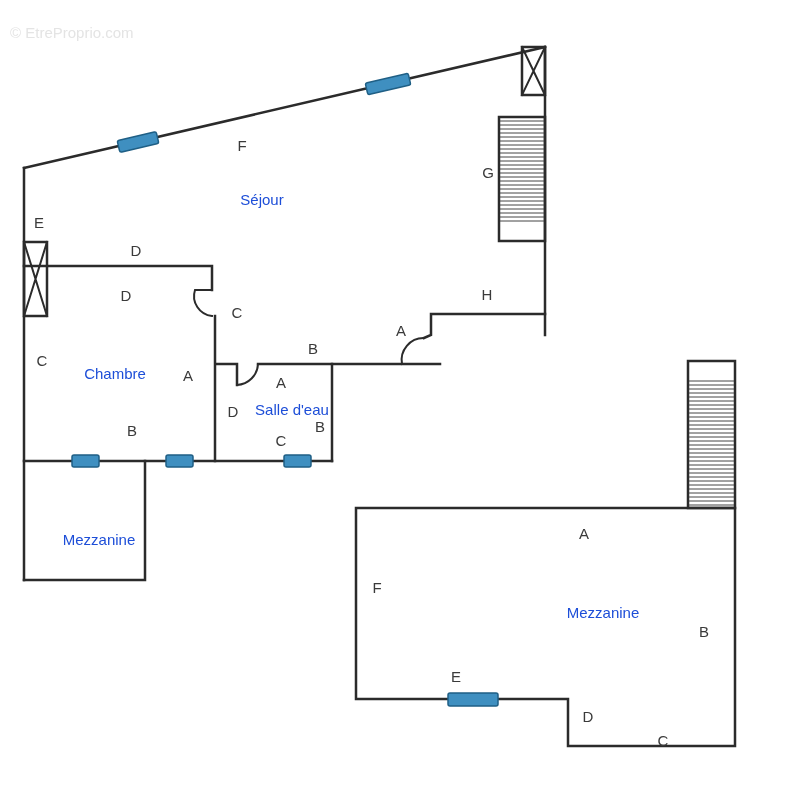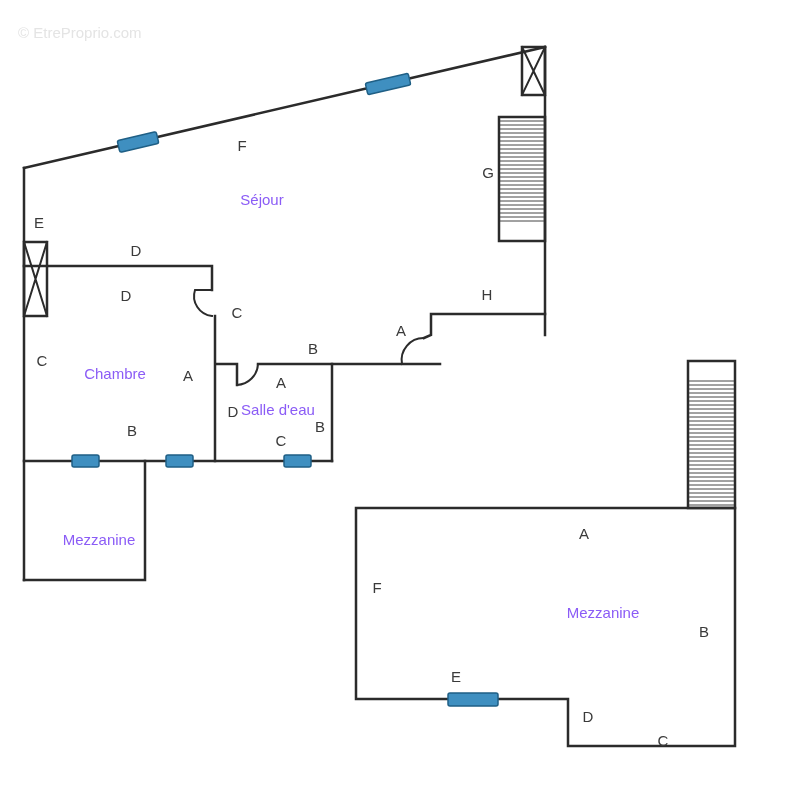--- a/index.html
+++ b/index.html
@@ -1,23 +1,23 @@
 <!DOCTYPE html>
 <html><head>
 <meta charset="utf-8">
 <style>
   html, body { margin:0; padding:0; background:#ffffff; }
   body { width:797px; height:800px; position:relative; overflow:hidden;
          font-family:"Liberation Sans", sans-serif; }
   #plan { position:absolute; left:0; top:0; }
-  .watermark { position:absolute; left:18px; top:24px; font-size:15px; color:#e4e4e4;
+  .watermark { position:absolute; left:10px; top:24px; font-size:15px; color:#e4e4e4;
                font-family:"Liberation Sans", sans-serif;text-align:center; }
   .lbl { position:absolute; font-size:15px; color:#3a3a3a; transform:translate(-50%,-50%);
          white-space:nowrap; font-family:"Liberation Sans", sans-serif; }
-  .room { font-size:15px; color:#8b5cf6; }
+  .room { font-size:15px; color:#1d4ed8; }
 </style>
 </head>
 <body>
 
 <div class="watermark">© EtreProprio.com</div>
 
 <svg id="plan" width="797" height="800" viewBox="0 0 797 800">
   <g stroke="#2b2b2b" stroke-width="2.5" fill="none" stroke-linecap="square">
 
     <path d="M24,168 L545,47"></path>
@@ -65,21 +65,21 @@
     <rect x="366" y="78" width="44" height="12" rx="2" transform="rotate(-13 388 84)"></rect>
     <rect x="72" y="455" width="27" height="12" rx="2"></rect>
     <rect x="166" y="455" width="27" height="12" rx="2"></rect>
     <rect x="284" y="455" width="27" height="12" rx="2"></rect>
     <rect x="448" y="693" width="50" height="13" rx="2"></rect>
   </g>
 </svg>
 
 <div class="lbl room" style="left:262px;top:199px">Séjour</div>
 <div class="lbl room" style="left:115px;top:373px">Chambre</div>
-<div class="lbl room" style="left:278px;top:409px">Salle d'eau</div>
+<div class="lbl room" style="left:292px;top:409px">Salle d'eau</div>
 <div class="lbl room" style="left:99px;top:539px">Mezzanine</div>
 <div class="lbl room" style="left:603px;top:612px">Mezzanine</div>
 
 <div class="lbl" style="left:242px;top:145px">F</div>
 <div class="lbl" style="left:488px;top:172px">G</div>
 <div class="lbl" style="left:487px;top:294px">H</div>
 <div class="lbl" style="left:401px;top:330px">A</div>
 <div class="lbl" style="left:313px;top:348px">B</div>
 <div class="lbl" style="left:237px;top:312px">C</div>
 <div class="lbl" style="left:136px;top:250px">D</div>

